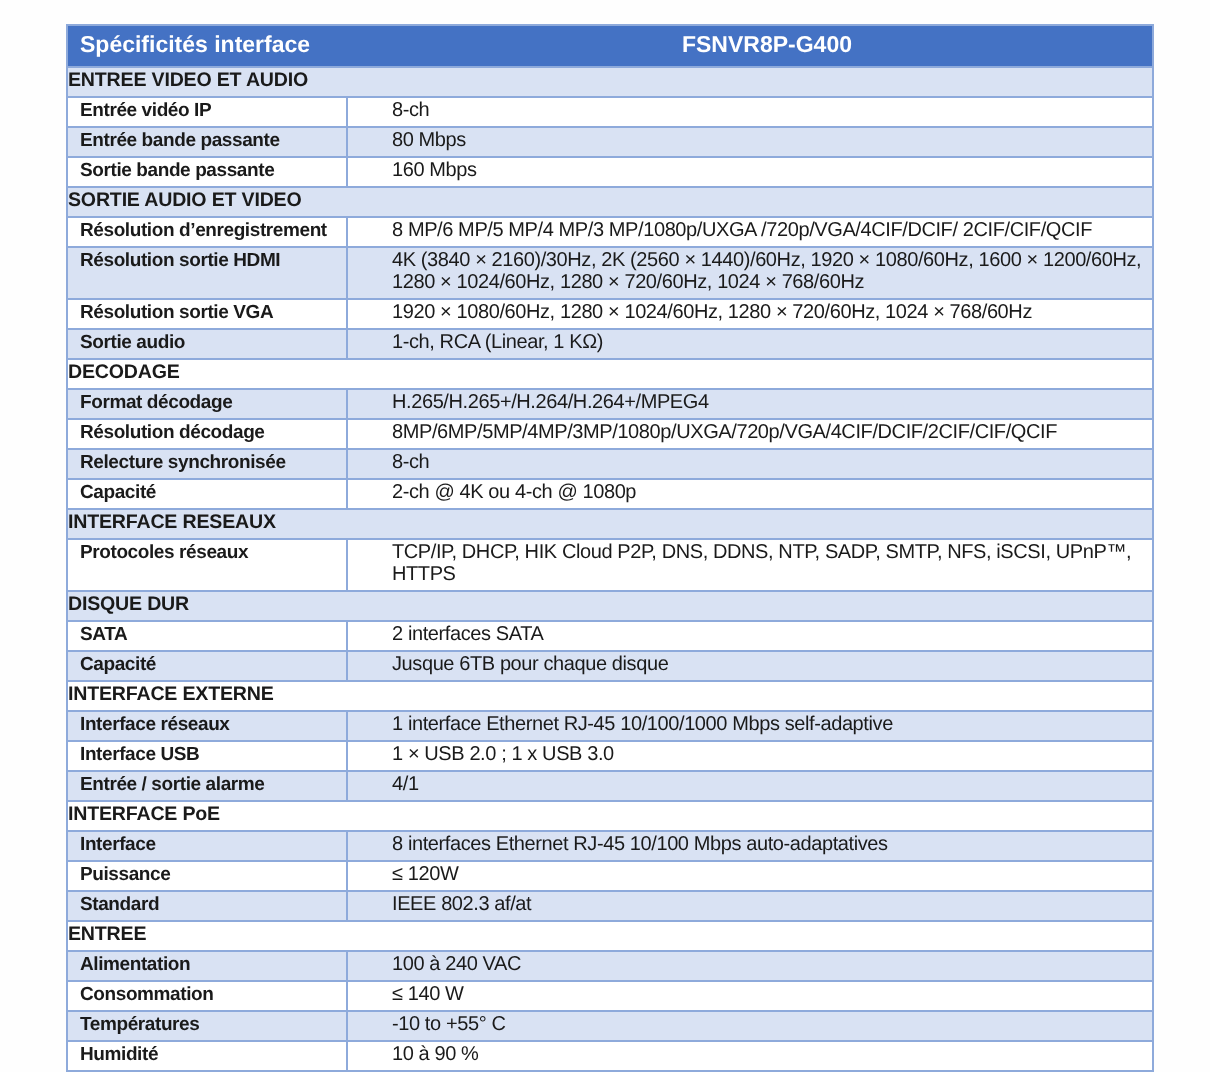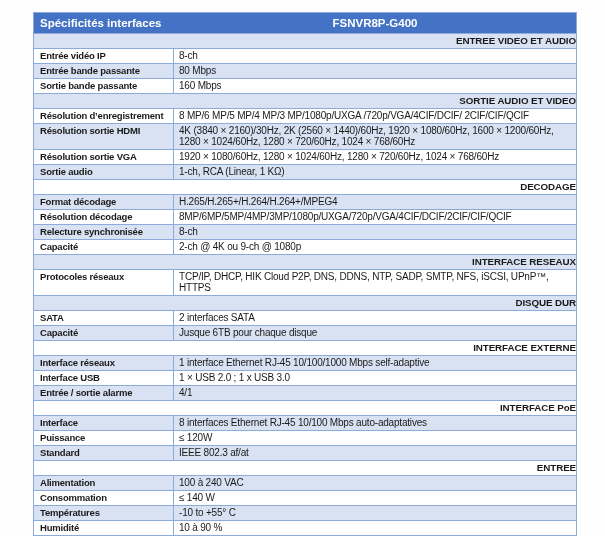--- a/index.html
+++ b/index.html
@@ -19,47 +19,47 @@
   #rows .trow{border-top:1px solid var(--border,#8EAADB);}
   .banded{background:var(--band,#D9E2F3);}
 
   
   .title-row{background:var(--header,#4472C4);color:#fff;font-weight:bold;}
   .title-row .c1{font-size:11.5px;line-height:14px;padding:3px 4px 3px 6px;}
   .title-row .c2{font-size:11.5px;line-height:14px;padding:3px 4px;text-align:center;}
 
   
   .c1{flex:0 0 140px;width:140px;box-sizing:border-box;}
-  .c2{flex:1;box-sizing:border-box;min-width:0;}
+  .c2{flex:1;box-sizing:border-box;min-width:0;margin-left:17px;}
 
   
   .data-row .c1{
     border-right:1px solid var(--border,#8EAADB);
     font-weight:bold;font-size:9.5px;line-height:11px;
     letter-spacing:-0.2px;padding:1px 3px 2px 6px;white-space:nowrap;overflow:hidden;
   }
   .data-row .c2{
     font-size:10px;line-height:11px;letter-spacing:-0.2px;
     padding:1px 4px 2px 5px;
   }
 
   
   .section-row{
-    justify-content:flex-end;text-align:center;
+    justify-content:flex-start;text-align:center;
     font-weight:bold;font-size:9.8px;line-height:11px;
     padding:1px 0 2px;letter-spacing:-0.1px;
   }
 </style>
 </head>
 <body>
 
 <div class="page">
   <div class="spec-table">
     <div class="trow title-row">
-      <div class="c1">Spécificités interfaces</div>
+      <div class="c1">Spécificités interface</div>
       <div class="c2">FSNVR8P-G400</div>
     </div>
     <div id="rows">
   <div class="trow section-row banded">
     <div>ENTREE VIDEO ET AUDIO</div>
   </div>
 
   <div class="trow data-row">
     <div class="c1">Entrée vidéo IP</div>
     <div class="c2">8-ch</div>
@@ -113,21 +113,21 @@
     <div class="c2">8MP/6MP/5MP/4MP/3MP/1080p/UXGA/720p/VGA/4CIF/DCIF/2CIF/CIF/QCIF</div>
   </div>
 
   <div class="trow data-row banded">
     <div class="c1">Relecture synchronisée</div>
     <div class="c2">8-ch</div>
   </div>
 
   <div class="trow data-row">
     <div class="c1">Capacité</div>
-    <div class="c2">2-ch @ 4K ou 9-ch @ 1080p</div>
+    <div class="c2">2-ch @ 4K ou 4-ch @ 1080p</div>
   </div>
 
   <div class="trow section-row banded">
     <div>INTERFACE RESEAUX</div>
   </div>
 
   <div class="trow data-row">
     <div class="c1">Protocoles réseaux</div>
     <div class="c2">TCP/IP, DHCP, HIK Cloud P2P, DNS, DDNS, NTP, SADP, SMTP, NFS, iSCSI, UPnP™, HTTPS</div>
   </div>

